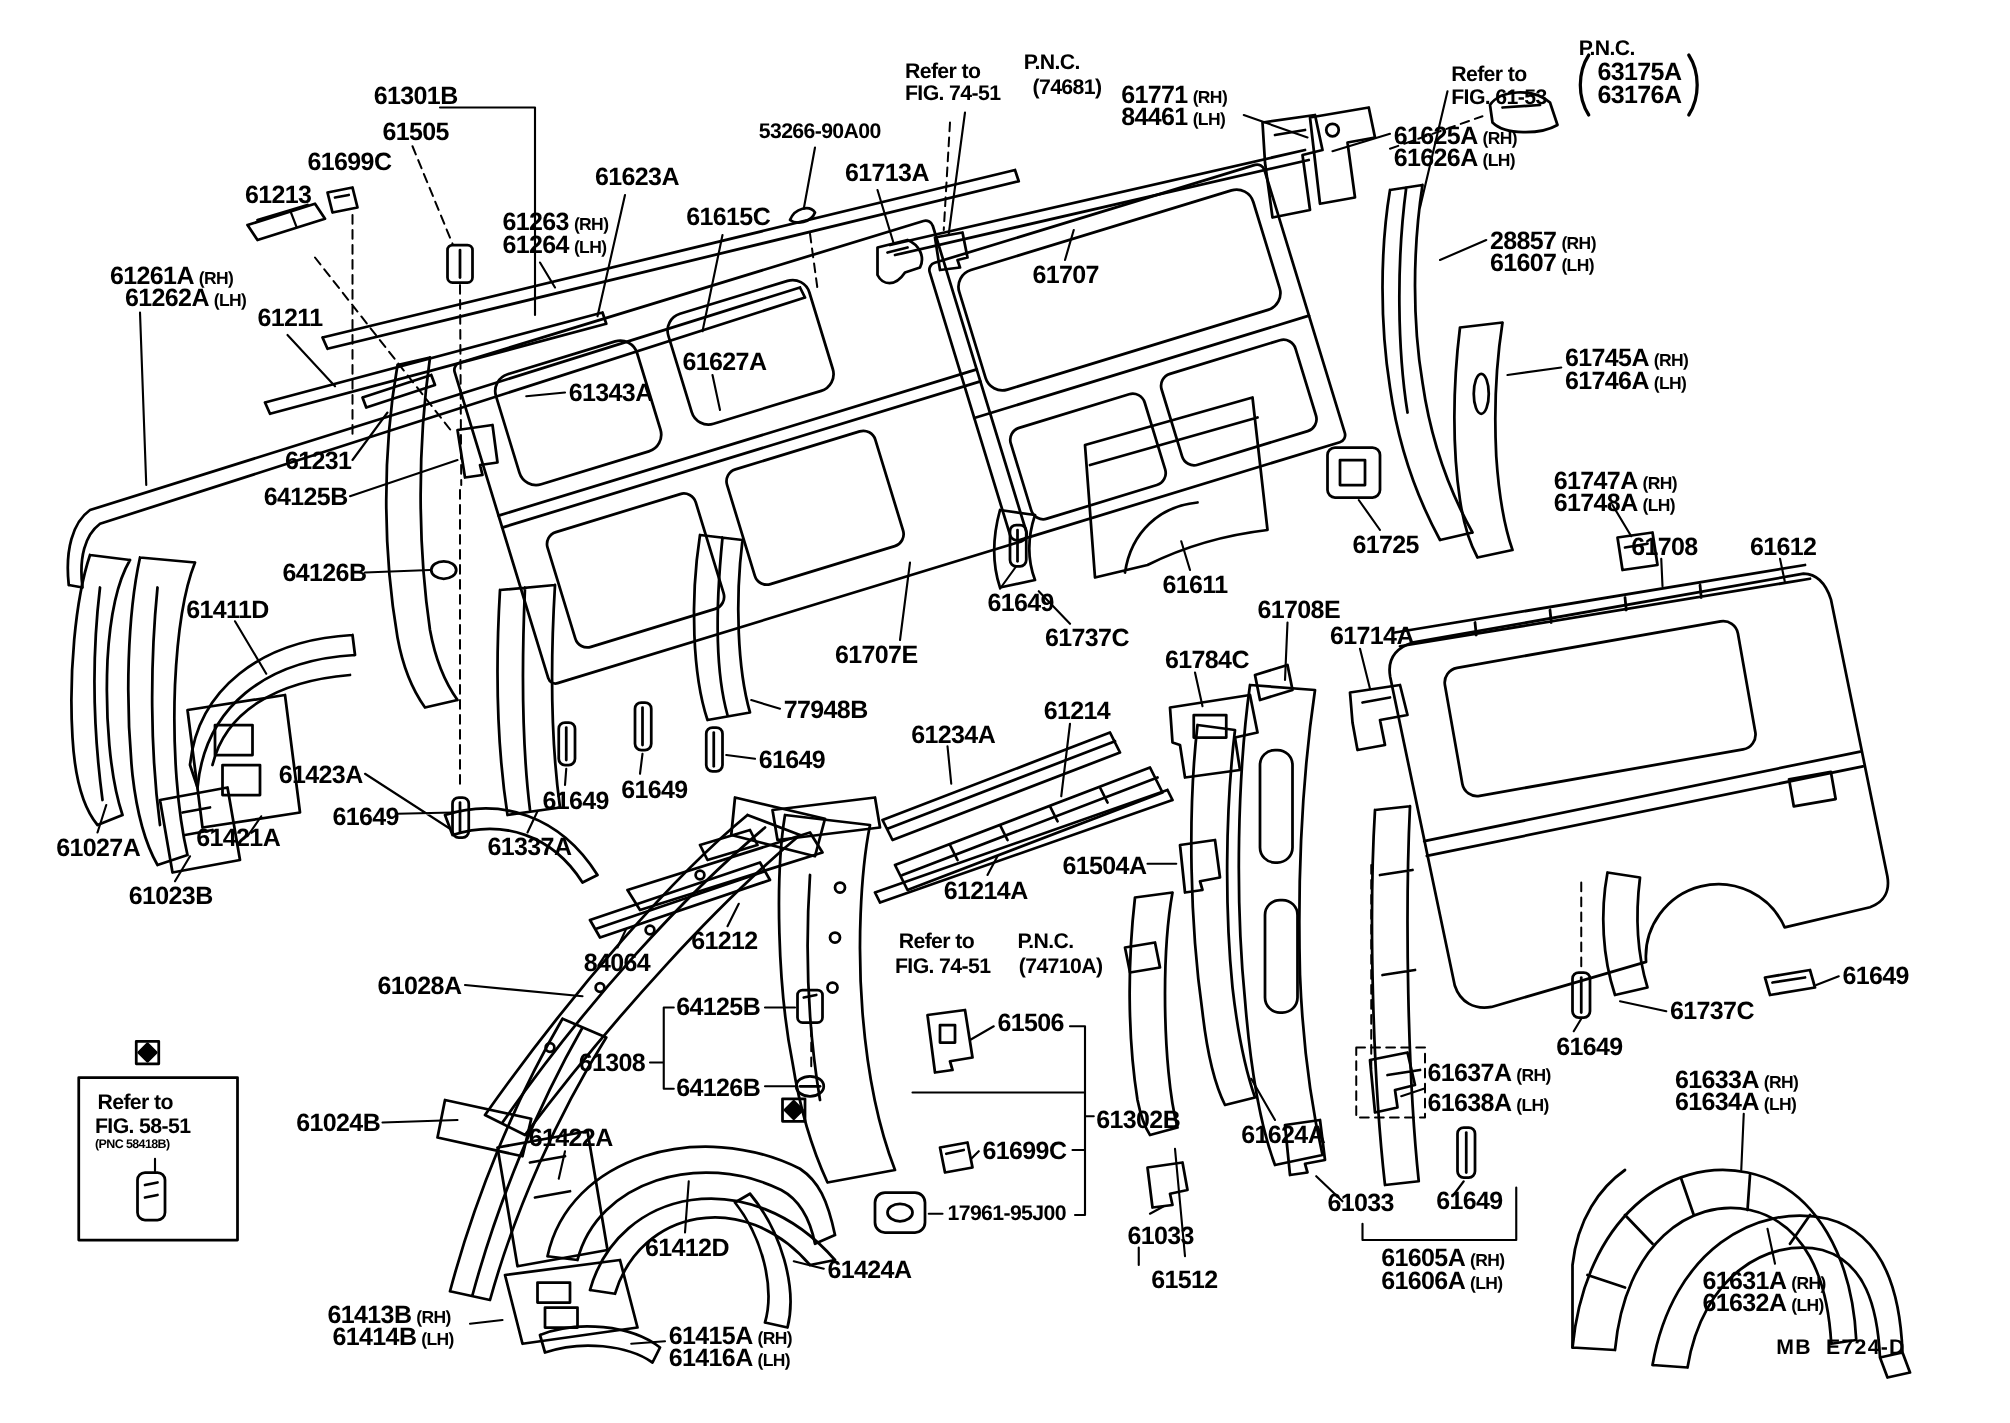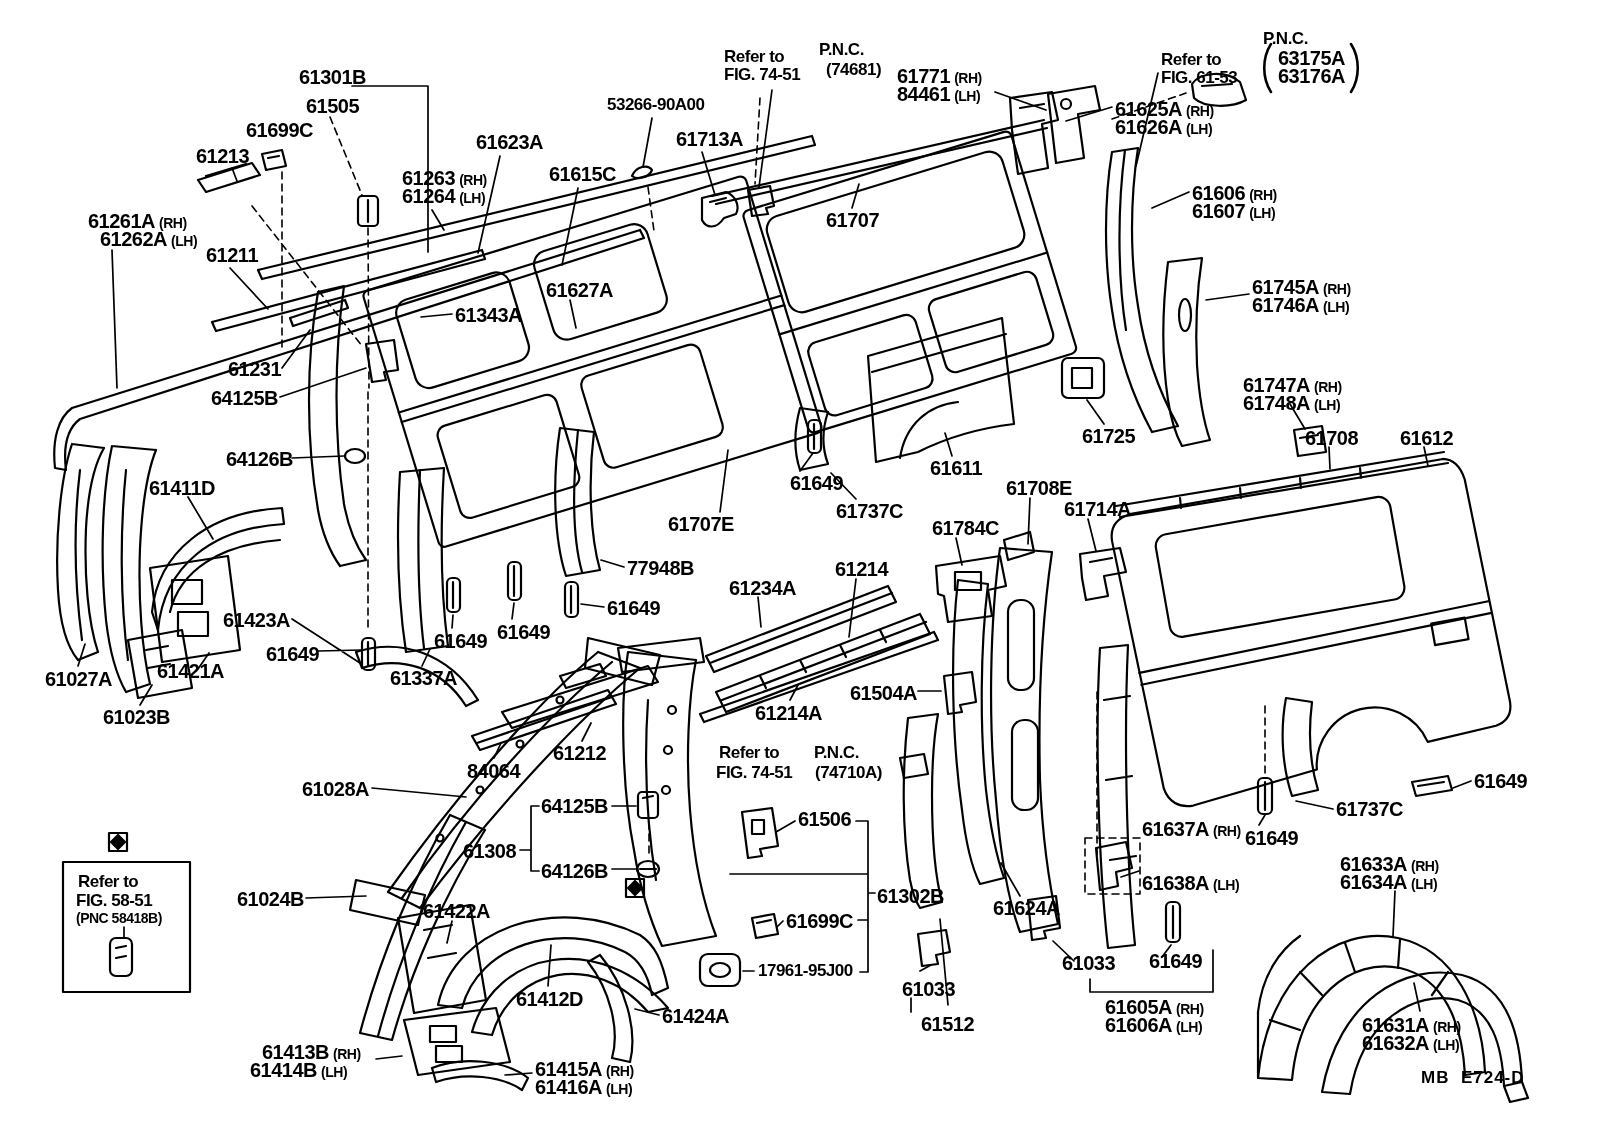--- a/index.html
+++ b/index.html
@@ -3,21 +3,21 @@
 <meta charset="utf-8">
 <style>
   html,body{margin:0;padding:0;background:#fff}
   .canvas{position:relative;width:1608px;height:1138px;background:#ffffff;
           font-family:"Liberation Sans",sans-serif;overflow:hidden}
   svg.art{position:absolute;left:0;top:0}
   .lbl{position:absolute;color:#000;font-weight:bold;font-size:20px;line-height:1;white-space:pre;letter-spacing:-0.5px}
   .lbl b{font-weight:bold}
   .lbl i{font-style:normal;font-weight:bold;font-size:14px;margin-left:4px}
   .sm{font-size:17px}
-  .xs{font-size:14px}
+  .xs{font-size:10px}
   .ft{font-size:17px;letter-spacing:1px}
 </style>
 </head>
 <body>
 
 <div class="canvas">
 
 <svg class="art" width="1608" height="1138" viewBox="0 0 1608 1138">
  <g fill="none" stroke="#000" stroke-width="2.2" stroke-linecap="round" stroke-linejoin="round">
 
@@ -338,21 +338,21 @@
 <div class="lbl sm" style="left:826px;top:61px"><b>(74681)</b></div>
 <div class="lbl" style="left:897px;top:66px"><b>61771</b><i>(RH)</i></div>
 <div class="lbl" style="left:897px;top:84px"><b>84461</b><i>(LH)</i></div>
 <div class="lbl sm" style="left:1161px;top:51px"><b>Refer to</b></div>
 <div class="lbl sm" style="left:1161px;top:69px"><b>FIG. 61-53</b></div>
 <div class="lbl sm" style="left:1263px;top:30px"><b>P.N.C.</b></div>
 <div class="lbl" style="left:1278px;top:48px"><b>63175A</b><i></i></div>
 <div class="lbl" style="left:1278px;top:66px"><b>63176A</b><i></i></div>
 <div class="lbl" style="left:1115px;top:99px"><b>61625A</b><i>(RH)</i></div>
 <div class="lbl" style="left:1115px;top:117px"><b>61626A</b><i>(LH)</i></div>
-<div class="lbl" style="left:1192px;top:183px"><b>61606</b><i>(RH)</i></div>
+<div class="lbl" style="left:1192px;top:183px"><b>28857</b><i>(RH)</i></div>
 <div class="lbl" style="left:1192px;top:201px"><b>61607</b><i>(LH)</i></div>
 <div class="lbl" style="left:826px;top:210px"><b>61707</b><i></i></div>
 <div class="lbl" style="left:546px;top:280px"><b>61627A</b><i></i></div>
 <div class="lbl" style="left:455px;top:305px"><b>61343A</b><i></i></div>
 <div class="lbl" style="left:228px;top:359px"><b>61231</b><i></i></div>
 <div class="lbl" style="left:211px;top:388px"><b>64125B</b><i></i></div>
 <div class="lbl" style="left:226px;top:449px"><b>64126B</b><i></i></div>
 <div class="lbl" style="left:149px;top:478px"><b>61411D</b><i></i></div>
 <div class="lbl" style="left:1082px;top:426px"><b>61725</b><i></i></div>
 <div class="lbl" style="left:930px;top:458px"><b>61611</b><i></i></div>
@@ -390,36 +390,36 @@
 <div class="lbl sm" style="left:814px;top:744px"><b>P.N.C.</b></div>
 <div class="lbl sm" style="left:815px;top:764px"><b>(74710A)</b></div>
 <div class="lbl" style="left:541px;top:796px"><b>64125B</b><i></i></div>
 <div class="lbl" style="left:798px;top:809px"><b>61506</b><i></i></div>
 <div class="lbl" style="left:463px;top:841px"><b>61308</b><i></i></div>
 <div class="lbl" style="left:541px;top:861px"><b>64126B</b><i></i></div>
 <div class="lbl" style="left:877px;top:886px"><b>61302B</b><i></i></div>
 <div class="lbl" style="left:786px;top:911px"><b>61699C</b><i></i></div>
 <div class="lbl" style="left:993px;top:898px"><b>61624A</b><i></i></div>
 <div class="lbl sm" style="left:758px;top:962px"><b>17961-95J00</b><i></i></div>
-<div class="lbl" style="left:1142px;top:819px"><b>61637A</b><i>(RH)</i></div>
+<div class="lbl" style="left:1142px;top:849px"><b>61637A</b><i>(RH)</i></div>
 <div class="lbl" style="left:1142px;top:873px"><b>61638A</b><i>(LH)</i></div>
 <div class="lbl" style="left:1340px;top:854px"><b>61633A</b><i>(RH)</i></div>
 <div class="lbl" style="left:1340px;top:872px"><b>61634A</b><i>(LH)</i></div>
 <div class="lbl" style="left:1245px;top:828px"><b>61649</b><i></i></div>
 <div class="lbl" style="left:1336px;top:799px"><b>61737C</b><i></i></div>
 <div class="lbl" style="left:1474px;top:771px"><b>61649</b><i></i></div>
 <div class="lbl sm" style="left:78px;top:873px"><b>Refer to</b></div>
 <div class="lbl sm" style="left:76px;top:892px"><b>FIG. 58-51</b></div>
 <div class="lbl xs" style="left:76px;top:911px"><b>(PNC 58418B)</b></div>
 <div class="lbl" style="left:237px;top:889px"><b>61024B</b><i></i></div>
 <div class="lbl" style="left:423px;top:901px"><b>61422A</b><i></i></div>
 <div class="lbl" style="left:516px;top:989px"><b>61412D</b><i></i></div>
 <div class="lbl" style="left:662px;top:1006px"><b>61424A</b><i></i></div>
 <div class="lbl" style="left:262px;top:1042px"><b>61413B</b><i>(RH)</i></div>
-<div class="lbl" style="left:250px;top:1060px"><b>61414B</b><i>(LH)</i></div>
+<div class="lbl" style="left:266px;top:1060px"><b>61414B</b><i>(LH)</i></div>
 <div class="lbl" style="left:535px;top:1059px"><b>61415A</b><i>(RH)</i></div>
 <div class="lbl" style="left:535px;top:1077px"><b>61416A</b><i>(LH)</i></div>
 <div class="lbl" style="left:902px;top:979px"><b>61033</b><i></i></div>
 <div class="lbl" style="left:921px;top:1014px"><b>61512</b><i></i></div>
 <div class="lbl" style="left:1062px;top:953px"><b>61033</b><i></i></div>
 <div class="lbl" style="left:1149px;top:951px"><b>61649</b><i></i></div>
 <div class="lbl" style="left:1105px;top:997px"><b>61605A</b><i>(RH)</i></div>
 <div class="lbl" style="left:1105px;top:1015px"><b>61606A</b><i>(LH)</i></div>
 <div class="lbl" style="left:1362px;top:1015px"><b>61631A</b><i>(RH)</i></div>
 <div class="lbl" style="left:1362px;top:1033px"><b>61632A</b><i>(LH)</i></div>

